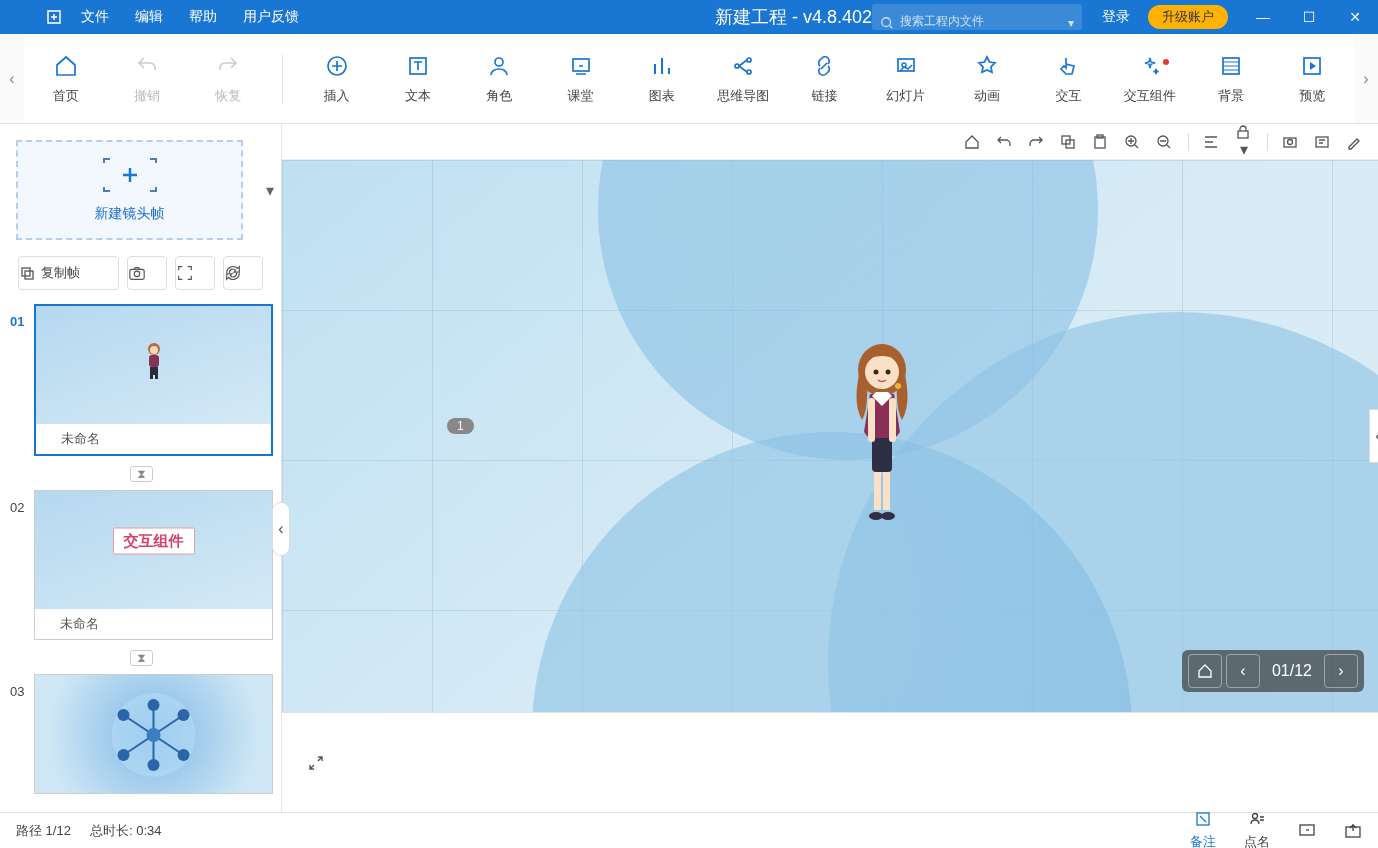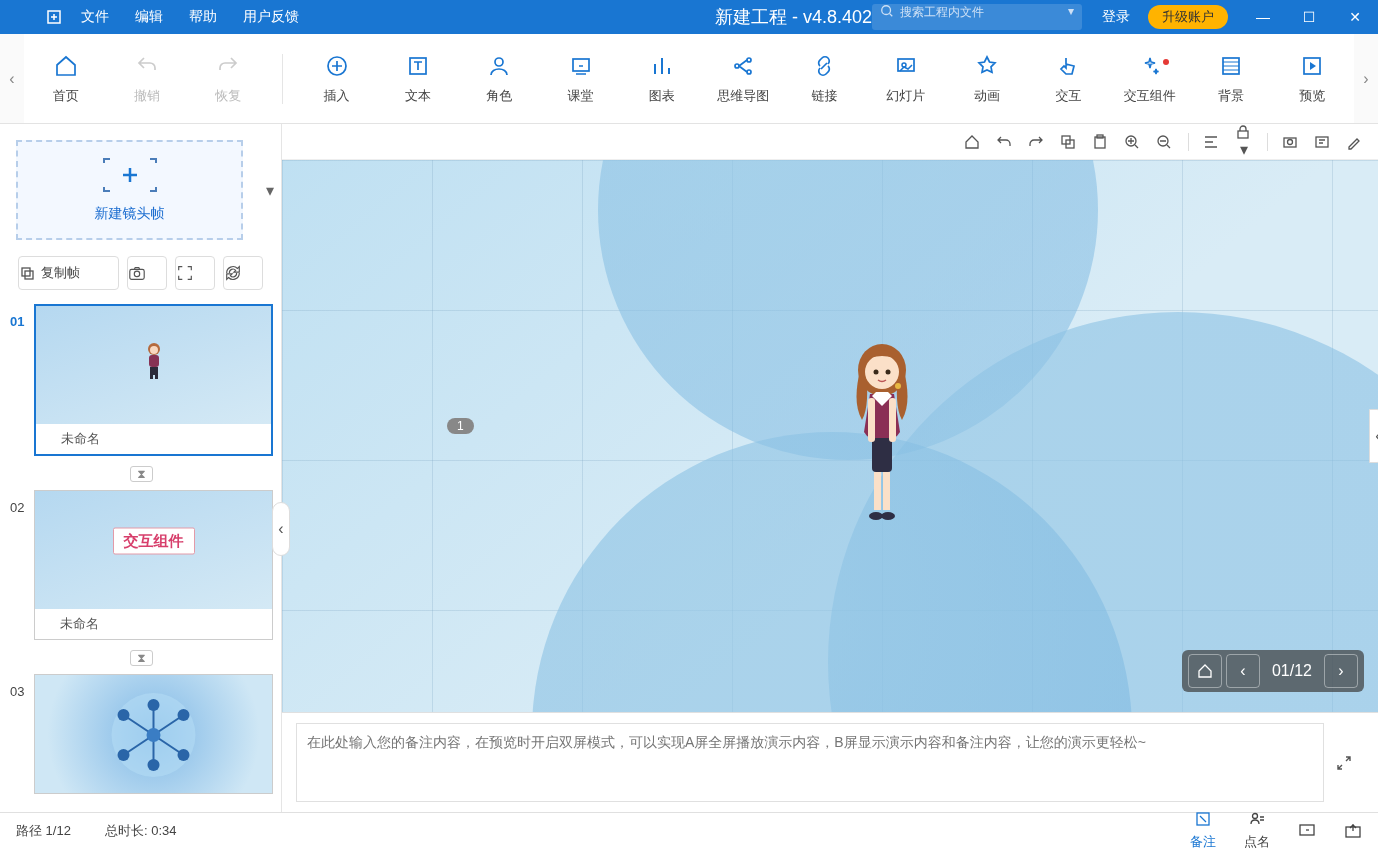--- a/index.html
+++ b/index.html
@@ -4,21 +4,21 @@
 <style>
 * { margin: 0; padding: 0; box-sizing: border-box; font-family: "Microsoft YaHei", Arial, sans-serif; }
 body { width: 1378px; height: 848px; background: #fff; overflow: hidden; display: flex; flex-direction: column; }
 
 
 .titlebar { height: 34px; background: #1976d2; display: flex; align-items: center; color: #fff; font-size: 14px; padding-left: 39px; }
 .app-logo { width: 30px; display: flex; justify-content: center; }
 .menu-items { display: flex; gap: 10px; margin-left: 4px; }
 .menu-items span { padding: 0 8px; cursor: pointer; }
 .title-center { flex: 1; text-align: right; font-size: 18px; }
-.search-box { background: rgba(255,255,255,0.15); width: 210px; height: 26px; border-radius: 3px; display: flex; align-items: flex-start; padding: 0 8px; font-size: 12px; color: #cde0f5; gap: 6px; }
+.search-box { background: rgba(255,255,255,0.15); width: 210px; height: 26px; border-radius: 3px; display: flex; align-items: flex-end; padding: 0 8px; font-size: 12px; color: #cde0f5; gap: 6px; }
 .search-box .caret { margin-left: auto; }
 .title-right { display: flex; align-items: center; gap: 18px; margin: 0 12px 0 20px; }
 .upgrade-btn { background: #ffb300; color: #333; border-radius: 14px; padding: 3px 14px; font-size: 13px; cursor: pointer; }
 .win-btns { display: flex; gap: 0; }
 .win-btns span { width: 46px; height: 42px; display: flex; align-items: center; justify-content: center; font-size: 14px; cursor: pointer; }
 
 
 .toolbar { height: 90px; background: #fff; border-bottom: 1px solid #e3e3e3; display: flex; align-items: center; position: relative; }
 .toolbar-scroll { display: flex; align-items: center; gap: 6px; padding: 0 28px; width: 100%; }
 .tool-item { display: flex; flex-direction: column; align-items: center; justify-content: center; width: 76px; cursor: pointer; color: #444; font-size: 13px; position: relative; }
@@ -84,21 +84,21 @@
 .collapse-tab { position: absolute; top: 50%; width: 18px; height: 54px; background: #fff; border: 1px solid #ddd; display: flex; align-items: center; justify-content: center; color: #555; cursor: pointer; z-index: 10; }
 .collapse-right { right: 0; transform: translate(50%,-50%); border-radius: 0 10px 10px 0; }
 
 
 .notes { height: 100px; background: #fff; border-top: 1px solid #e0e0e0; display: flex; padding: 10px 14px; }
 .notes textarea { flex: 1; border: 1px solid #e0e0e0; resize: none; font-size: 14px; color: #999; padding: 10px; font-family: inherit; }
 .notes .expand { width: 40px; display: flex; align-items: center; justify-content: center; color: #666; cursor: pointer; }
 
 
 .statusbar { height: 36px; border-top: 1px solid #e0e0e0; display: flex; align-items: center; font-size: 13px; color: #444; padding: 0 16px; }
-.sb-left { display: flex; gap: 34px; }
+.sb-left { display: flex; gap: 19px; }
 .sb-right { margin-left: auto; display: flex; align-items: center; gap: 28px; }
 .sb-item { display: flex; align-items: center; gap: 6px; cursor: pointer; flex-direction: column; }
 .sb-item.active { color: #1976d2; }
 
 svg { display: block; }
 </style>
 </head>
 <body>
 
 <div class="titlebar">
@@ -493,21 +493,20 @@
           </div>
         <div class="np box">‹</div>
         <div class="nav-page">01/12</div>
         <div class="np box">›</div>
       </div>
 
       <div class="collapse-tab collapse-right">‹</div>
     </div>
 
     <div class="notes">
-      <textarea placeholder="在此处输入您的备注内容，在预览时开启双屏模式，可以实现A屏全屏播放演示内容，B屏显示演示内容和备注内容，让您的演示更轻松~" style=""></textarea>
       <div class="expand">
         <svg width="18" height="18" viewBox="0 0 18 18">
             <path d="M3 11v4h4M15 7V3h-4M7 11l-4 4M11 7l4-4" stroke="#555" stroke-width="1.4" fill="none"></path>
           </svg>
       </div>
     </div>
   </div>
 </div>
 
 <div class="statusbar">

